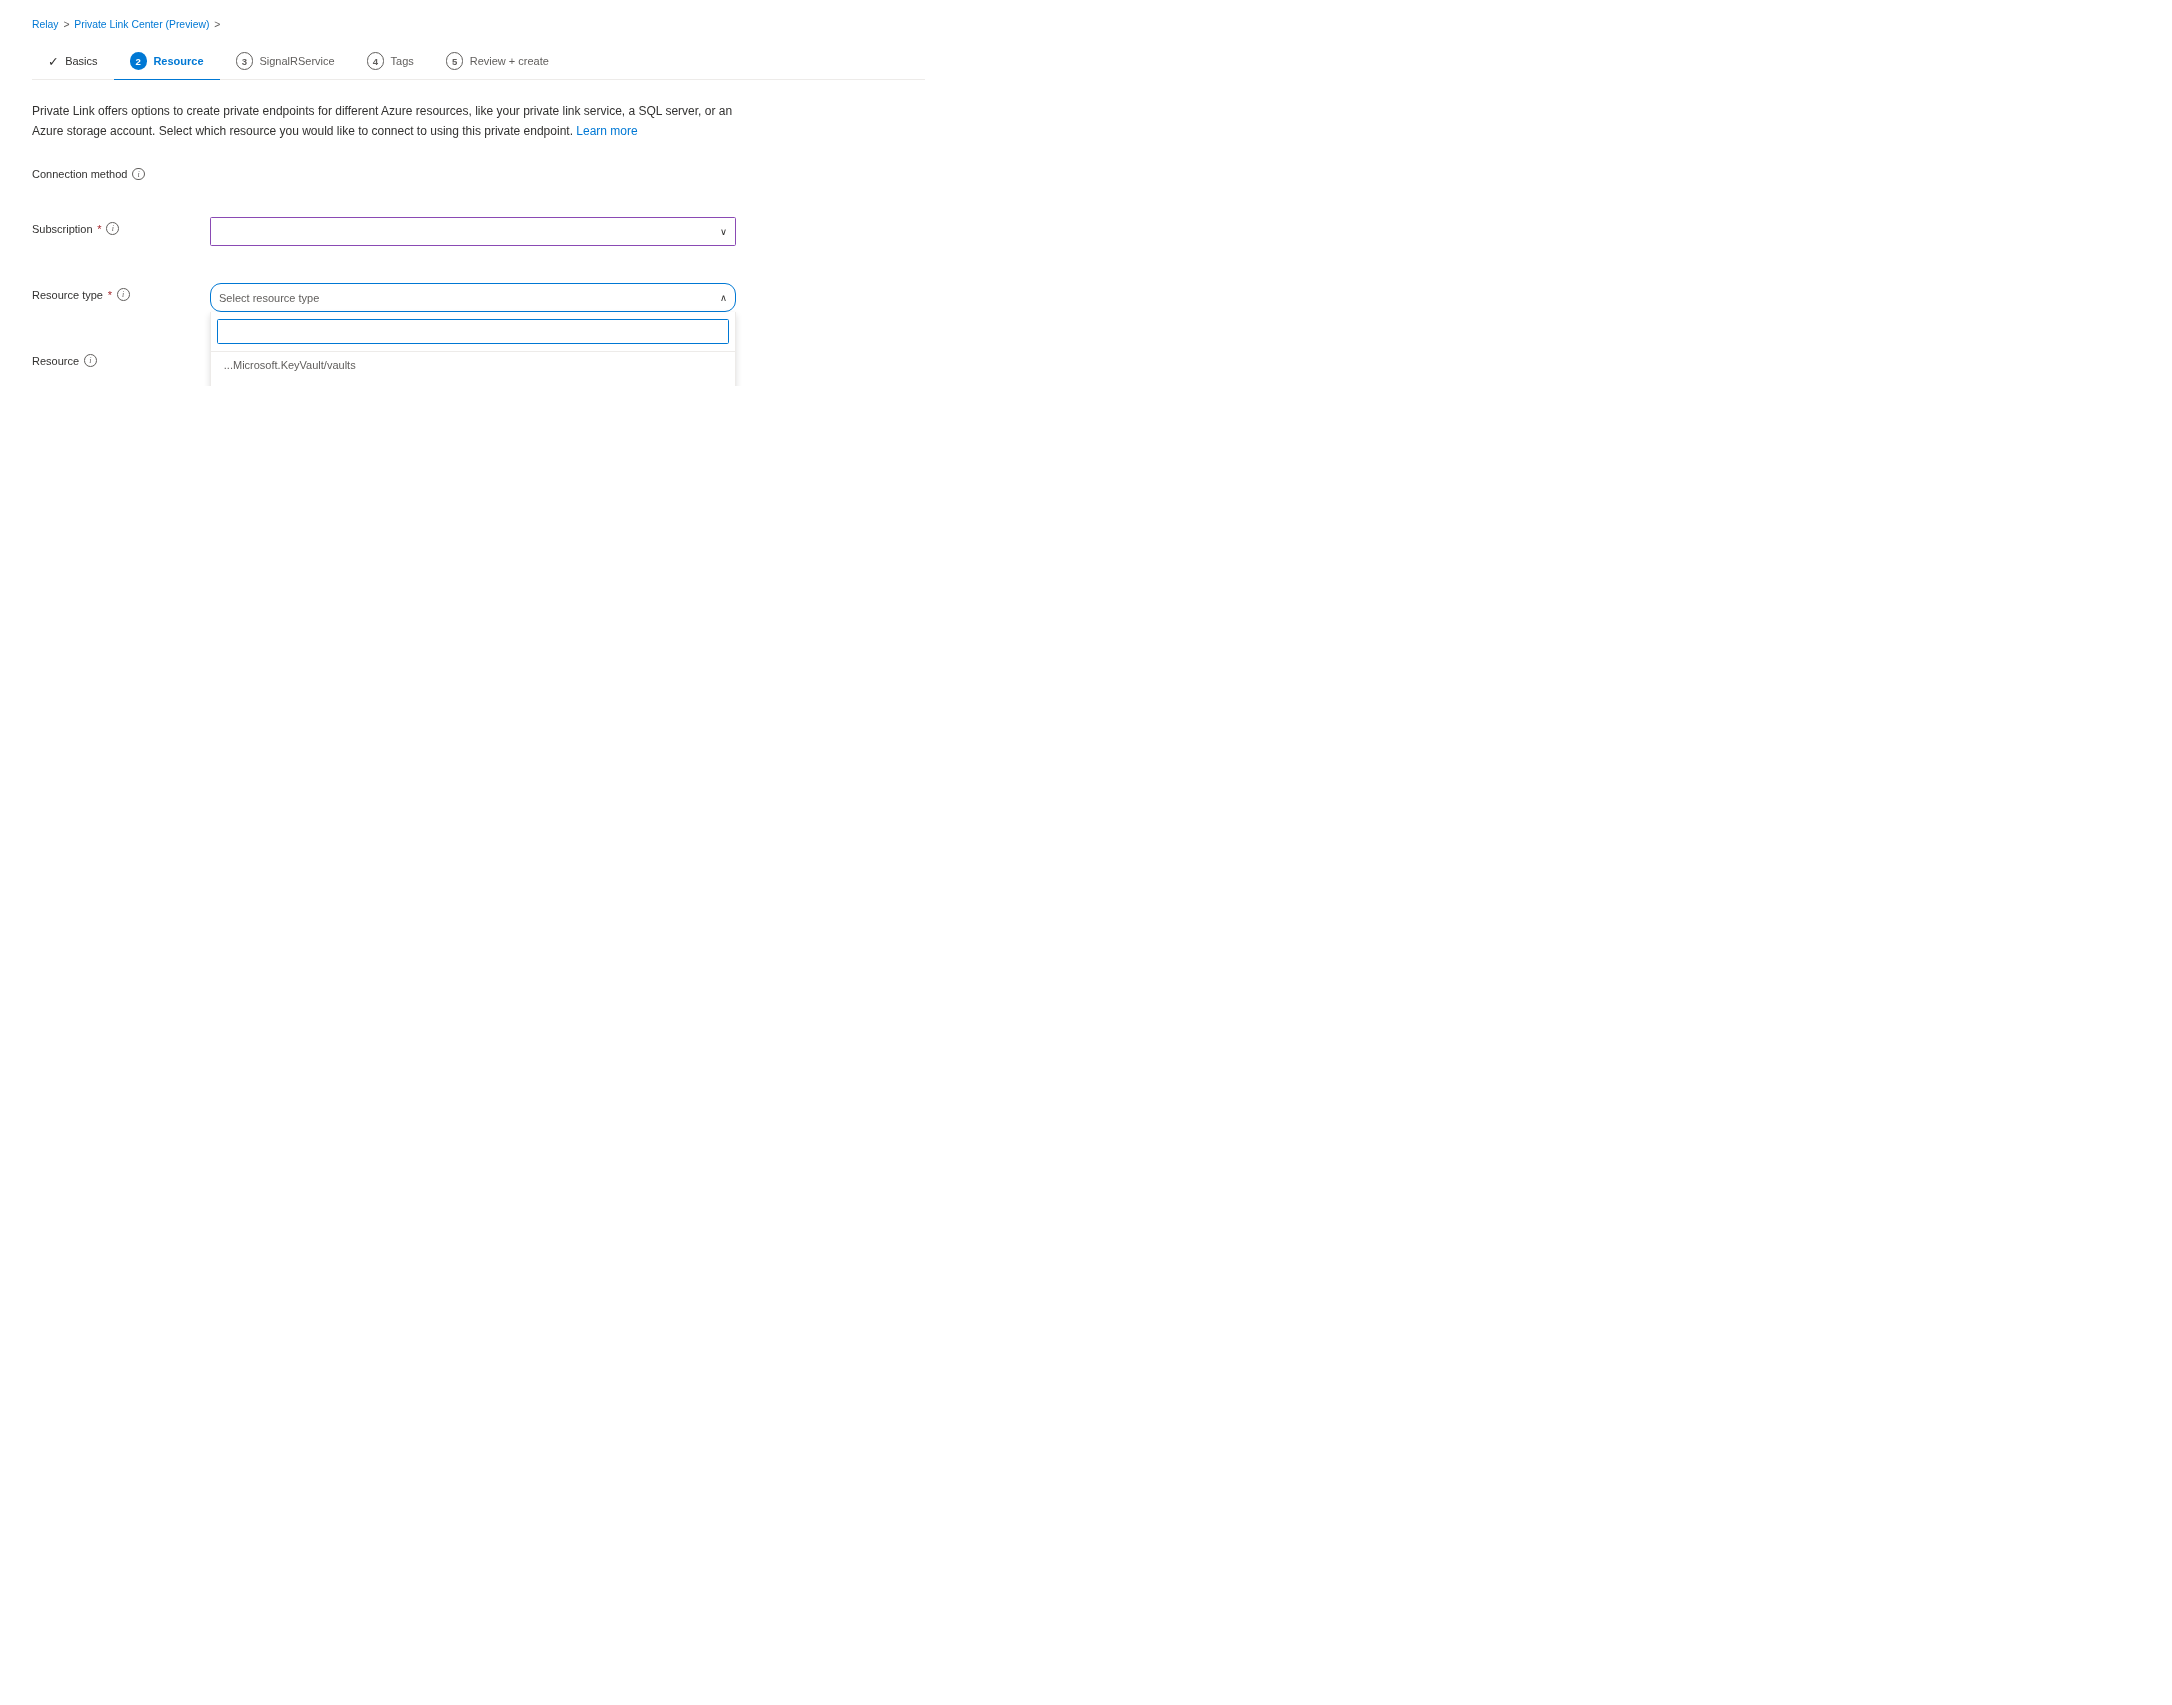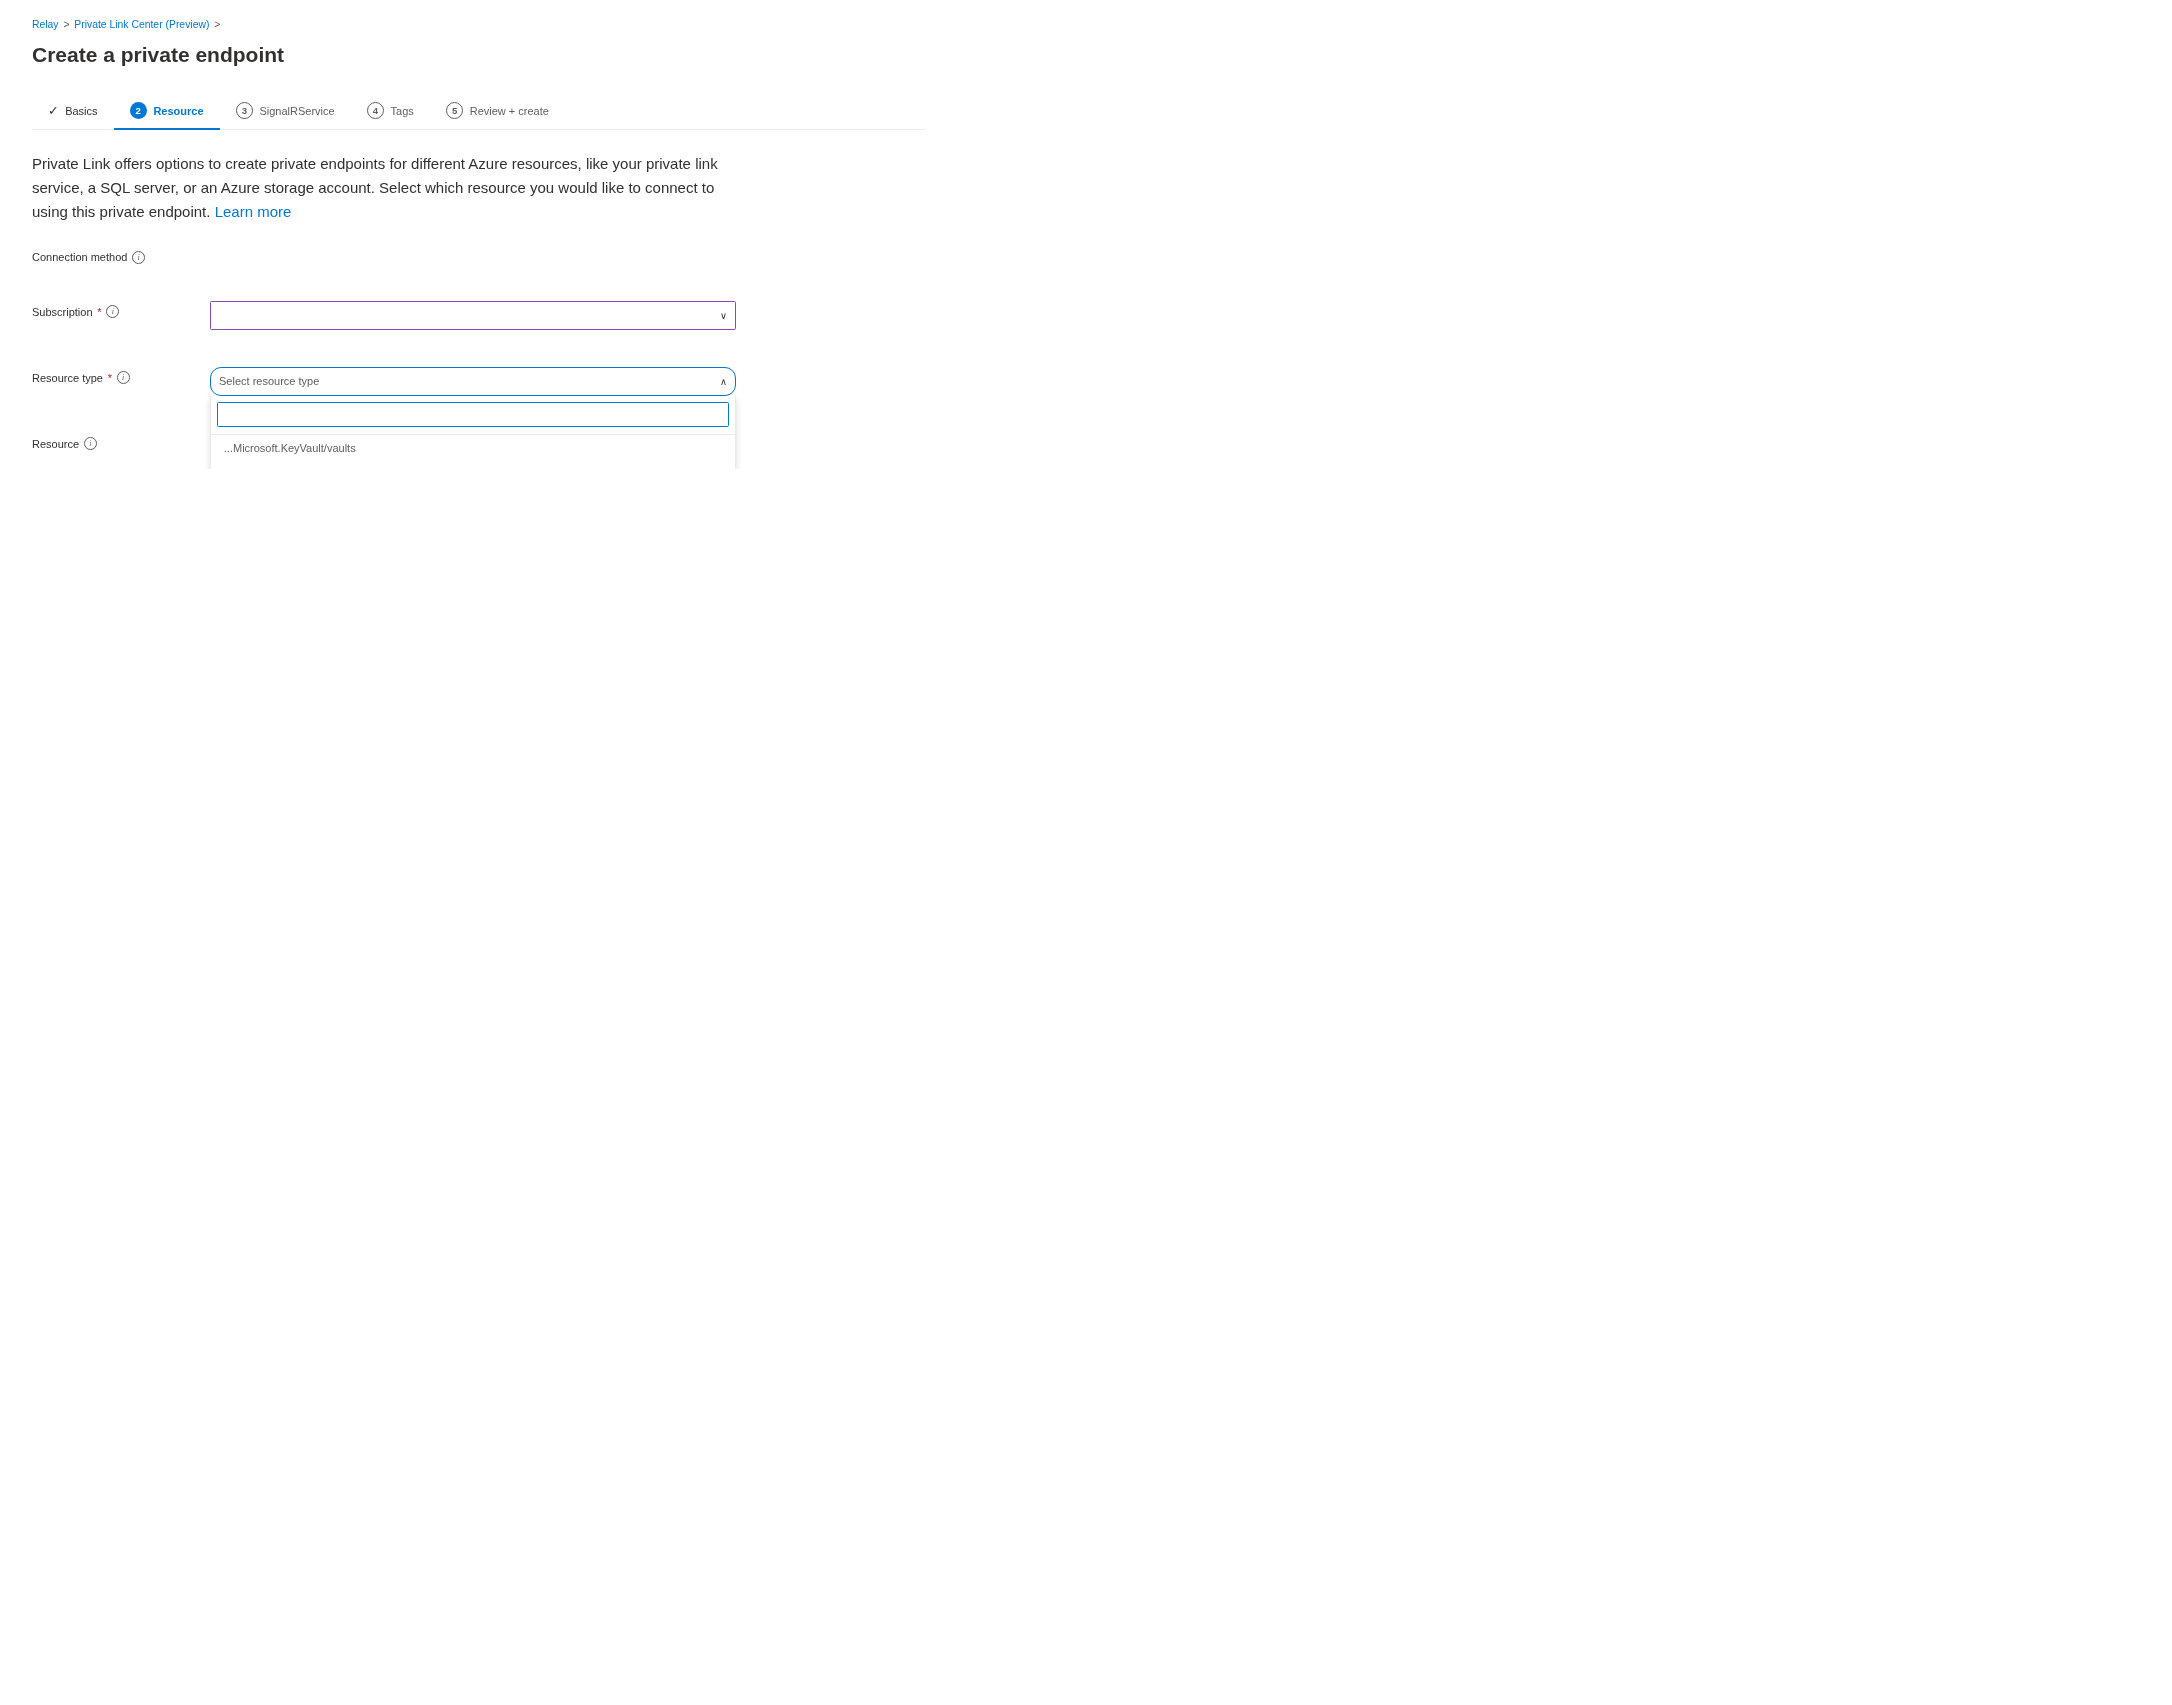--- a/index.html
+++ b/index.html
@@ -84,21 +84,21 @@
     .tab-badge.outline {
       background: transparent;
       border: 0.8px solid #605e5c;
       color: #605e5c;
     }
     .tab-check {
       color: #323130;
       font-size: 12.8px;
     }
     .description-text {
-      font-size: 15px;
+      font-size: 12px;
       color: #323130;
       line-height: 1.6;
       margin-bottom: 22px;
       max-width: 717px;
     }
     .learn-more-link {
       color: #0078d4;
       cursor: pointer;
       text-decoration: none;
     }
@@ -266,21 +266,20 @@
 
 <div class="page-container">
 
   <div class="breadcrumb">
     <a class="breadcrumb-link">Relay</a>
     <span class="breadcrumb-sep">&gt;</span>
     <a class="breadcrumb-link">Private Link Center (Preview)</a>
     <span class="breadcrumb-sep">&gt;</span>
   </div>
 
-  <h1 class="page-title">Create a private endpoint</h1>
 
   <div class="wizard-tabs">
     <div class="tab-item completed">
       <span class="tab-check">✓</span>
       <span>Basics</span>
     </div>
     <div class="tab-item active">
       <span class="tab-badge">2</span>
       <span>Resource</span>
     </div>

